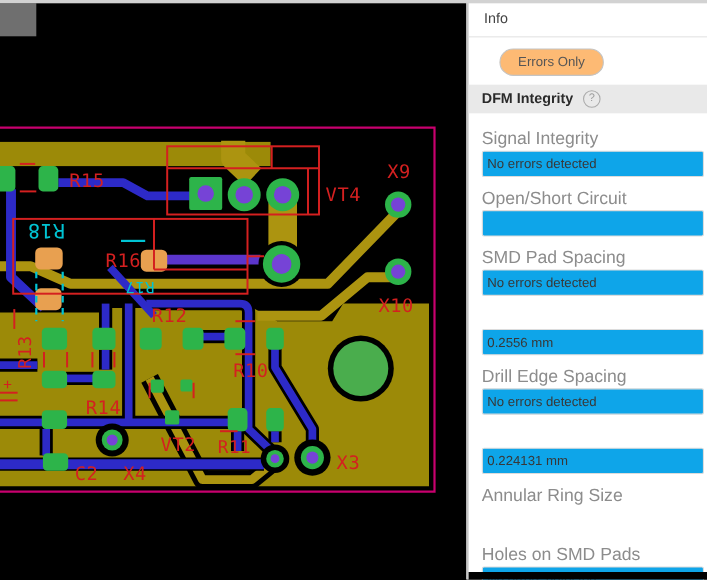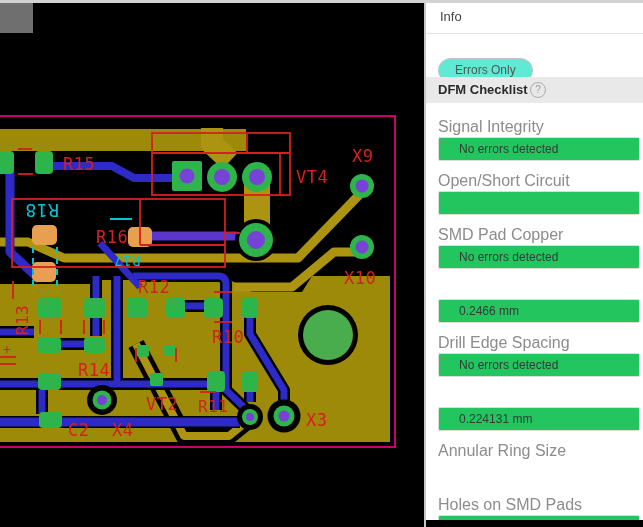--- a/index.html
+++ b/index.html
@@ -12,29 +12,29 @@
   svg.pcb{position:absolute;left:0;top:0;z-index:1;}
   .lbl{font-family:"DejaVu Sans Mono",monospace;letter-spacing:.5px;}
   .silk-red{fill:#d42020;}
   .silk-cyan{fill:#00c4d4;}
 
   
   .panel{position:absolute;left:424px;top:0;width:219px;height:527px;background:#ffffff;
          border-left:2px solid #c6c6c6;box-sizing:border-box;z-index:20;}
   .panel-title{position:absolute;left:14px;top:9px;font-size:13px;color:#444;}
   .panel-divider{position:absolute;left:0;top:33px;width:100%;height:1px;background:#e3e3e3;}
-  .pill{position:absolute;left:12px;top:44px;height:23px;line-height:23px;padding:0 16px;
-        border:1px solid #c4c4c4;border-radius:13px;font-size:12px;color:#555;background:#5eead4;cursor:pointer;margin-top:14px;}
+  .pill{position:absolute;left:28px;top:44px;height:23px;line-height:23px;padding:0 16px;
+        border:1px solid #c4c4c4;border-radius:13px;font-size:12px;color:#555;background:#fdba74;cursor:pointer;}
   .section-band{position:absolute;left:0;top:77px;width:100%;height:26px;background:#e9e9e9;}
   .section-title{position:absolute;left:12px;top:5px;font-size:13px;font-weight:bold;color:#2a2a2a;}
   .help-icon{position:absolute;left:104px;top:5px;width:14px;height:14px;border:1px solid #ababab;
              border-radius:50%;color:#9a9a9a;font-size:10px;line-height:14px;text-align:center;}
   .field-label{position:absolute;left:12px;font-size:16px;color:#8c8c8c;}
   .field-box{position:absolute;left:12px;right:3px;height:22px;border:1px solid #dcdcdc;border-radius:2px;
-             background:#22c55e;font-size:12px;color:#383838;line-height:22px;padding-left:20px;overflow:hidden;}
+             background:#0ea5e9;font-size:12px;color:#383838;line-height:22px;padding-left:4px;overflow:hidden;}
   .bottom-bar{position:absolute;left:0;top:520px;width:100%;height:7px;background:#000;z-index:40;}
 </style>
 </head>
 <body>
 
 <div class="app">
 
   <svg class="pcb" width="424" height="527" viewBox="0 0 424 527">
     <rect x="0" y="0" width="424" height="527" fill="#000"></rect>
 
@@ -211,34 +211,34 @@
   <div class="topstrip"></div>
   <div class="graysq"></div>
 
   <aside class="panel">
     <div class="panel-title">Info</div>
     <div class="panel-divider"></div>
 
     <div class="pill">Errors Only</div>
 
     <div class="section-band">
-      <span class="section-title">DFM Checklist</span>
+      <span class="section-title">DFM Integrity</span>
       <span class="help-icon">?</span>
     </div>
 
     <div class="field-label" style="top:118px">Signal Integrity</div>
     <div class="field-box" style="top:137px">No errors detected</div>
 
     <div class="field-label" style="top:172px">Open/Short Circuit</div>
     <div class="field-box" style="top:191px"></div>
 
-    <div class="field-label" style="top:226px">SMD Pad Copper</div>
+    <div class="field-label" style="top:226px">SMD Pad Spacing</div>
     <div class="field-box" style="top:245px">No errors detected</div>
 
-    <div class="field-box" style="top:299px">0.2466 mm</div>
+    <div class="field-box" style="top:299px">0.2556 mm</div>
 
     <div class="field-label" style="top:334px">Drill Edge Spacing</div>
     <div class="field-box" style="top:353px">No errors detected</div>
 
     <div class="field-box" style="top:407px">0.224131 mm</div>
 
     <div class="field-label" style="top:442px">Annular Ring Size</div>
 
     <div class="field-label" style="top:496px">Holes on SMD Pads</div>
     <div class="field-box" style="top:515px">No errors detected</div>

